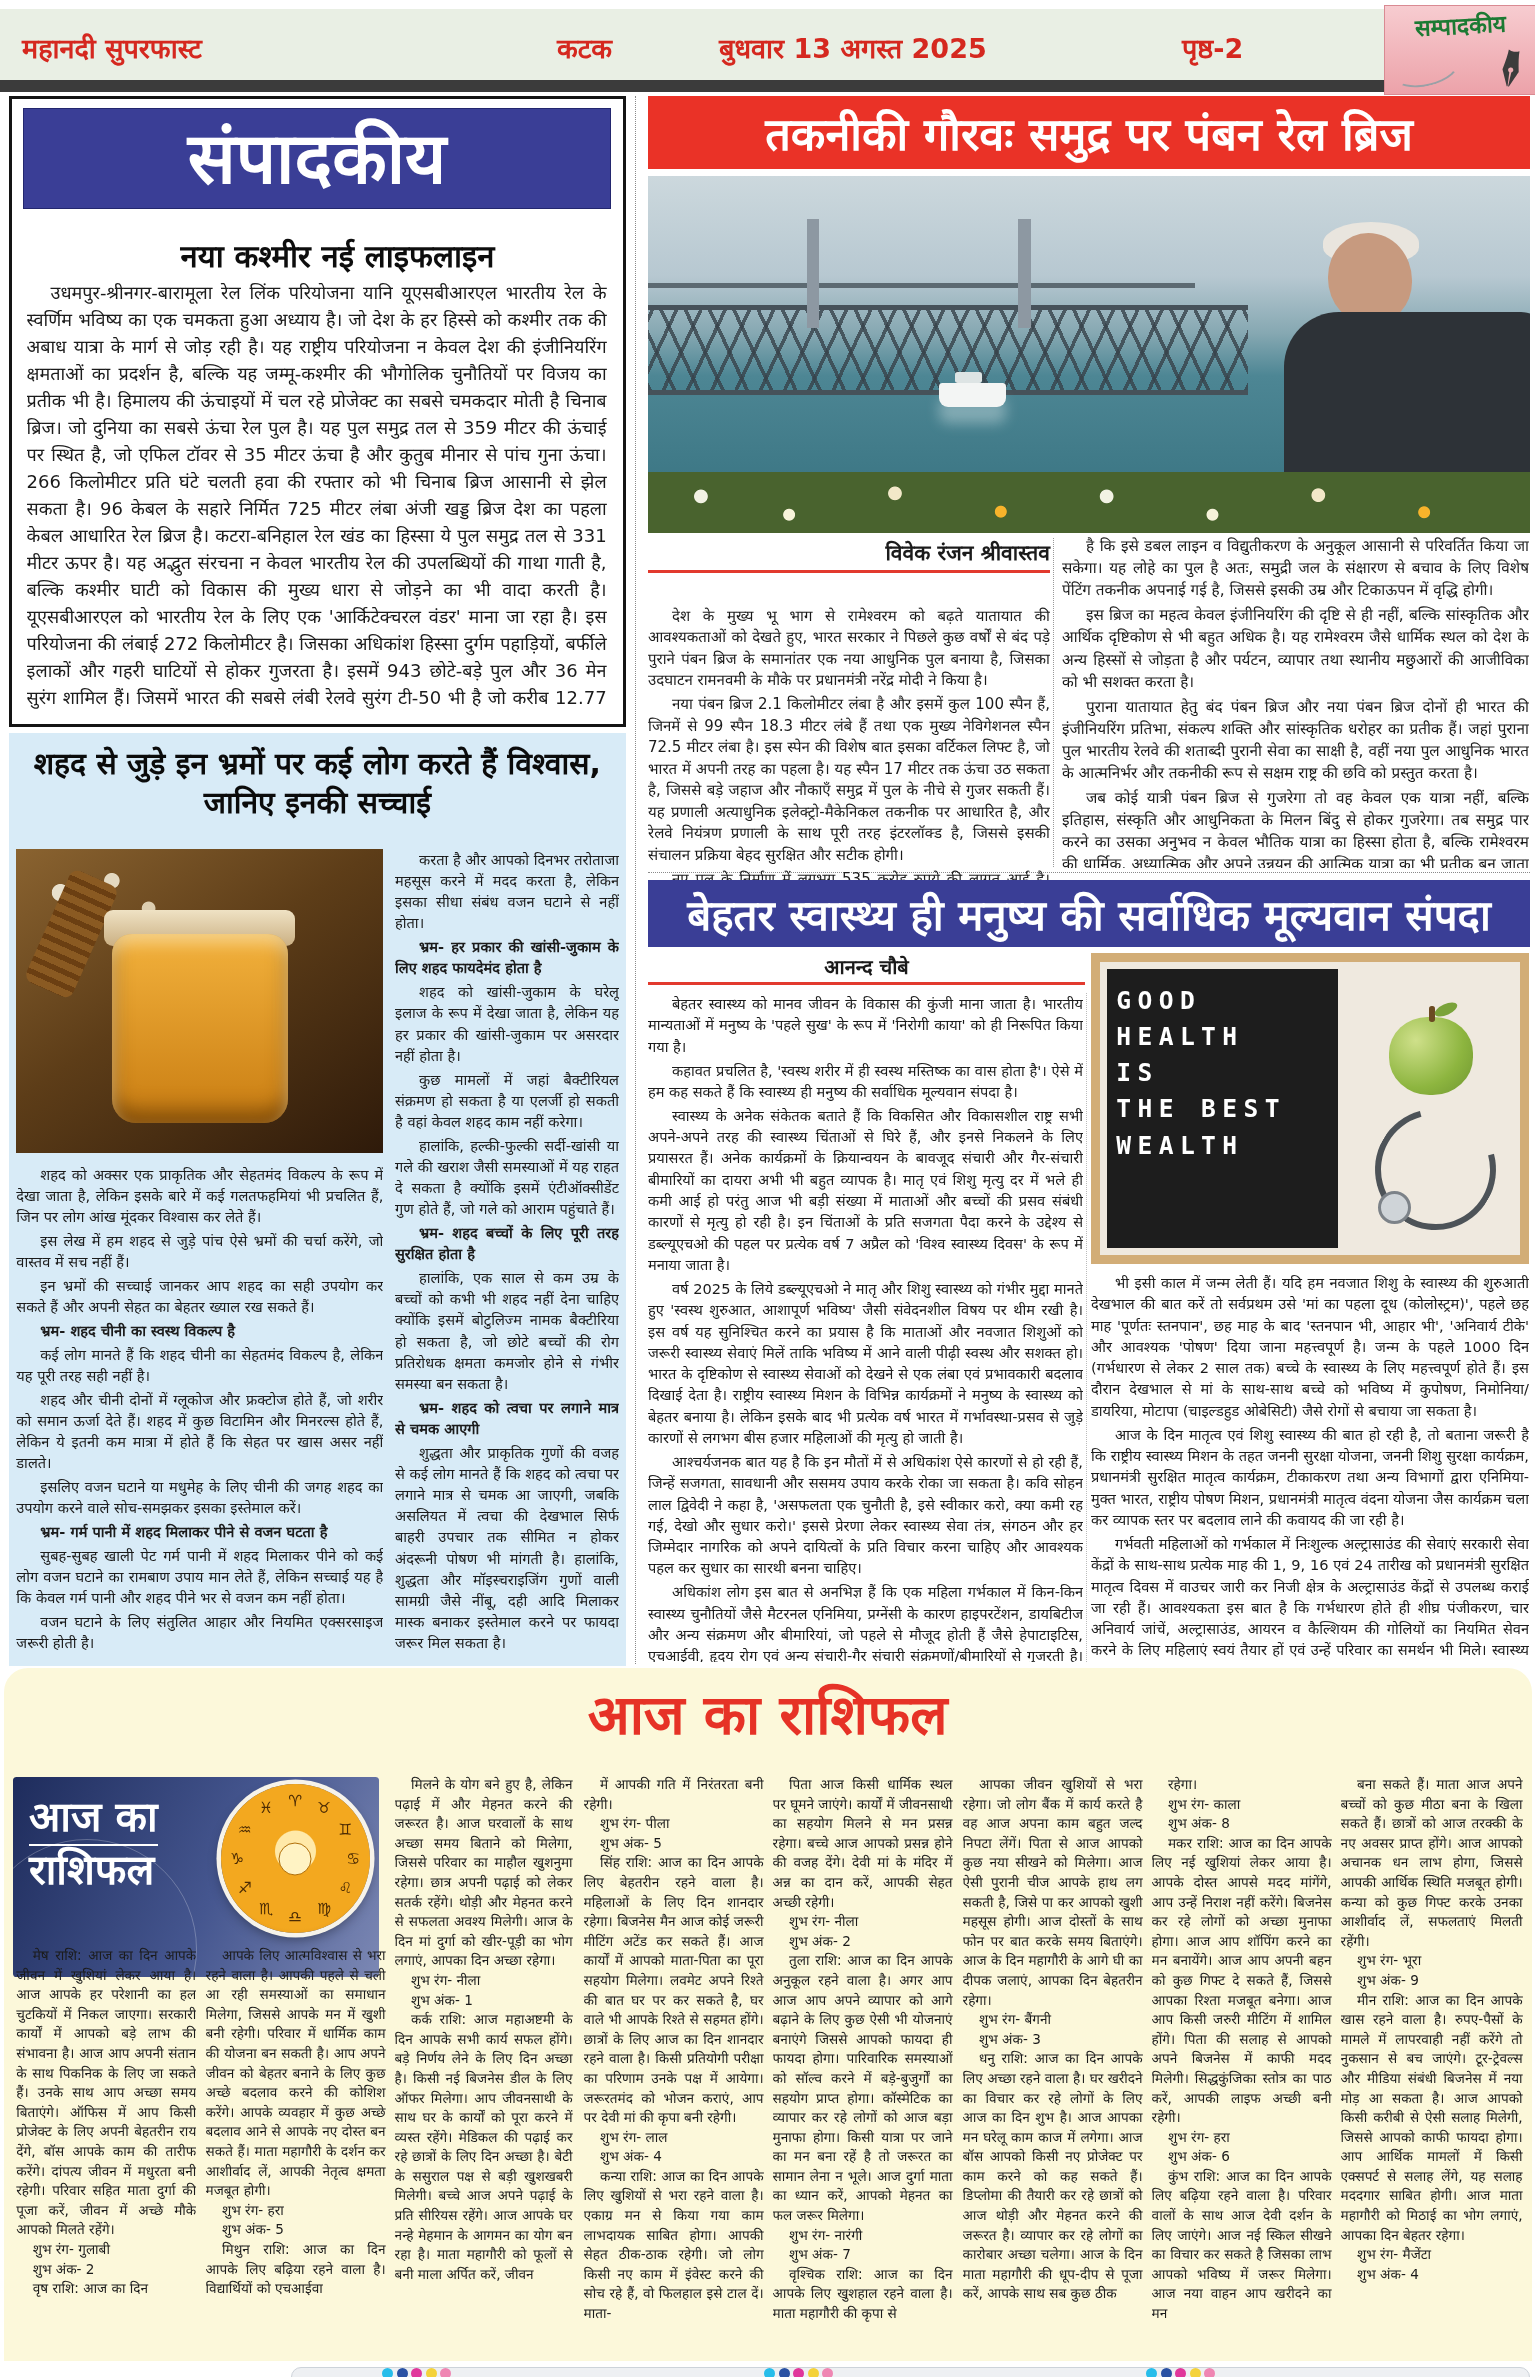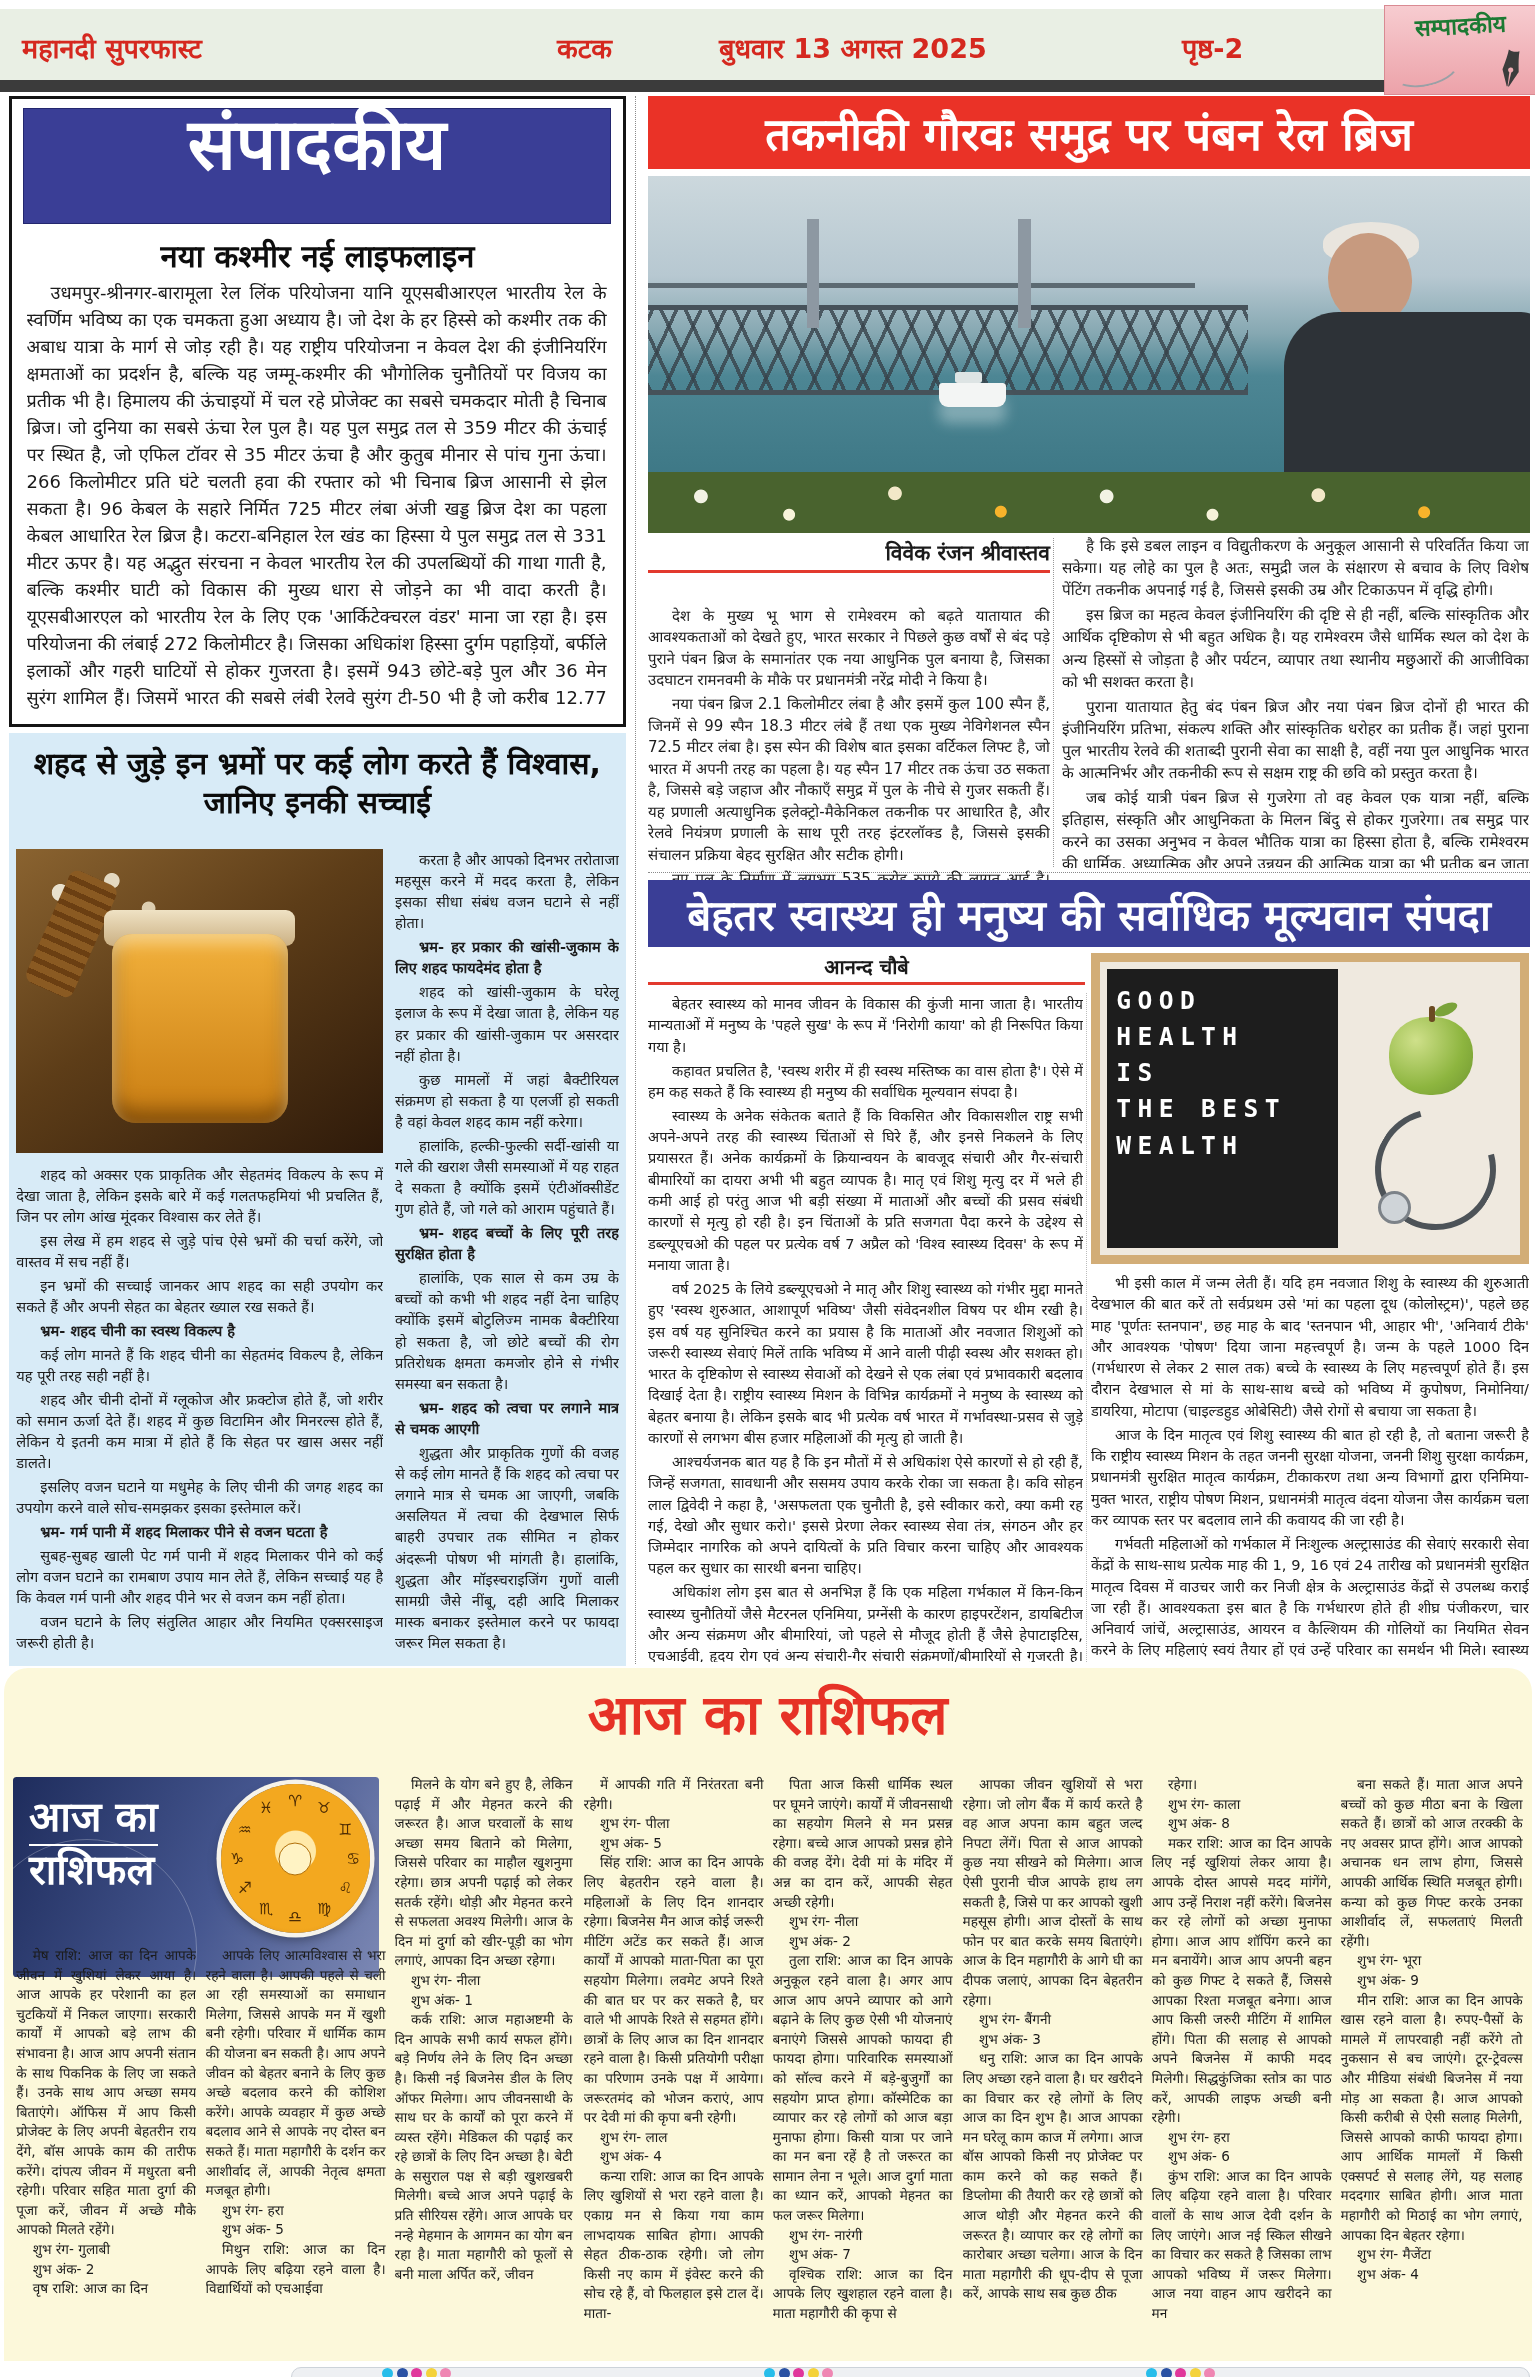--- a/index.html
+++ b/index.html
@@ -12,23 +12,23 @@
   
   .header-bar{left:0;top:9px;width:1535px;height:71px;background:#e9efe4;}
   .hd-item{position:absolute;top:20px;font-weight:bold;color:#d5281f;font-size:27px;white-space:nowrap;}
   .dark-bar{left:0;top:80px;width:1386px;height:12px;background:#3b3b3b;}
   .corner-box{left:1384px;top:4.5px;width:151px;height:88px;background:linear-gradient(#f7ccd0,#ecA2a9);border:0.9px solid #d98a92;overflow:hidden;}
   .corner-label{position:absolute;top:3.6px;left:0;width:100%;text-align:center;color:#1c7a33;font-weight:bold;font-size:23px;transform:rotate(-3deg);}
   .pen-glyph{position:absolute;right:3.6px;bottom:-5.5px;font-size:53px;color:#3c3c3c;transform:rotate(100deg);}
   .pen-swoosh{position:absolute;left:7.3px;bottom:7.3px;width:64px;height:31px;border:2.7px solid #9aa0a6;border-color:transparent transparent #9aa0a6 transparent;border-radius:50%;transform:rotate(-14deg);}
   
   .ed-box{left:9px;top:96px;width:617px;height:631px;border:3.6px solid #141414;background:#fff;box-sizing:border-box;}
-  .ed-title-box{position:absolute;left:11px;top:9px;width:588px;height:116px;background:#3a3e96;border:1.8px solid #23276e;display:flex;justify-content:center;box-sizing:border-box;}
+  .ed-title-box{position:absolute;left:11px;top:9px;width:588px;height:101px;background:#3a3e96;border:1.8px solid #23276e;display:flex;align-items:center;justify-content:center;box-sizing:border-box;}
   .ed-title{color:#fff;font-weight:bold;font-size:71px;line-height:1;}
-  .ed-subhead{position:absolute;left:0;top:135px;width:100%;text-align:center;font-weight:bold;font-size:31px;color:#0d0d0d;}
+  .ed-subhead{position:absolute;left:0;top:135px;width:100%;text-align:center;font-weight:bold;font-size:31px;color:#0d0d0d;padding-left:20px;}
   .ed-body{position:absolute;left:14.6px;top:180px;width:580px;height:435px;font-size:18px;line-height:1.5;}
   
   .honey-box{left:9px;top:733px;width:617px;height:933px;background:#d8ebf7;overflow:hidden;}
   .honey-headline{position:absolute;left:7.3px;top:11px;width:602px;text-align:center;font-weight:bold;font-size:30px;line-height:1.3;color:#0b0b0b;}
   .honey-img{position:absolute;left:7.3px;top:116px;width:367px;height:304px;background:linear-gradient(145deg,#8a6330 0%,#5d3d18 45%,#2e1a0a 100%);overflow:hidden;}
   .honey-jar{position:absolute;left:26%;top:28%;width:48%;height:62%;background:linear-gradient(#f2b câ43c,#c97d12);background:linear-gradient(#f2b13c,#c97d12);border-radius:20px 20px 24px 24px;box-shadow:inset 0 9px 16.4px rgba(255,240,200,.55), inset 0 -12.7px 20px rgba(60,30,0,.5);}
   .honey-lid{position:absolute;left:24%;top:20%;width:52%;height:12%;background:linear-gradient(#efe2c4,#cbb083);border-radius:9px;}
   .honey-dipper{position:absolute;left:8%;top:8%;width:14%;height:40%;background:repeating-linear-gradient(#8a5a22 0 7.3px,#6b3f12 7.3px 12.7px);border-radius:9px;transform:rotate(24deg);}
   .honey-flowers{position:absolute;left:4%;top:4%;width:40%;height:26%;background:radial-gradient(circle at 20% 40%, #f5f0df 0 8.2px,transparent 9px),radial-gradient(circle at 55% 25%, #f0e8d2 0 7.3px,transparent 8.2px),radial-gradient(circle at 80% 60%, #e9ddc0 0 6.4px,transparent 7.3px);opacity:.9;}
   .honey-left{position:absolute;left:7.3px;top:431px;width:367px;height:491px;font-size:14.6px;line-height:1.45;}

